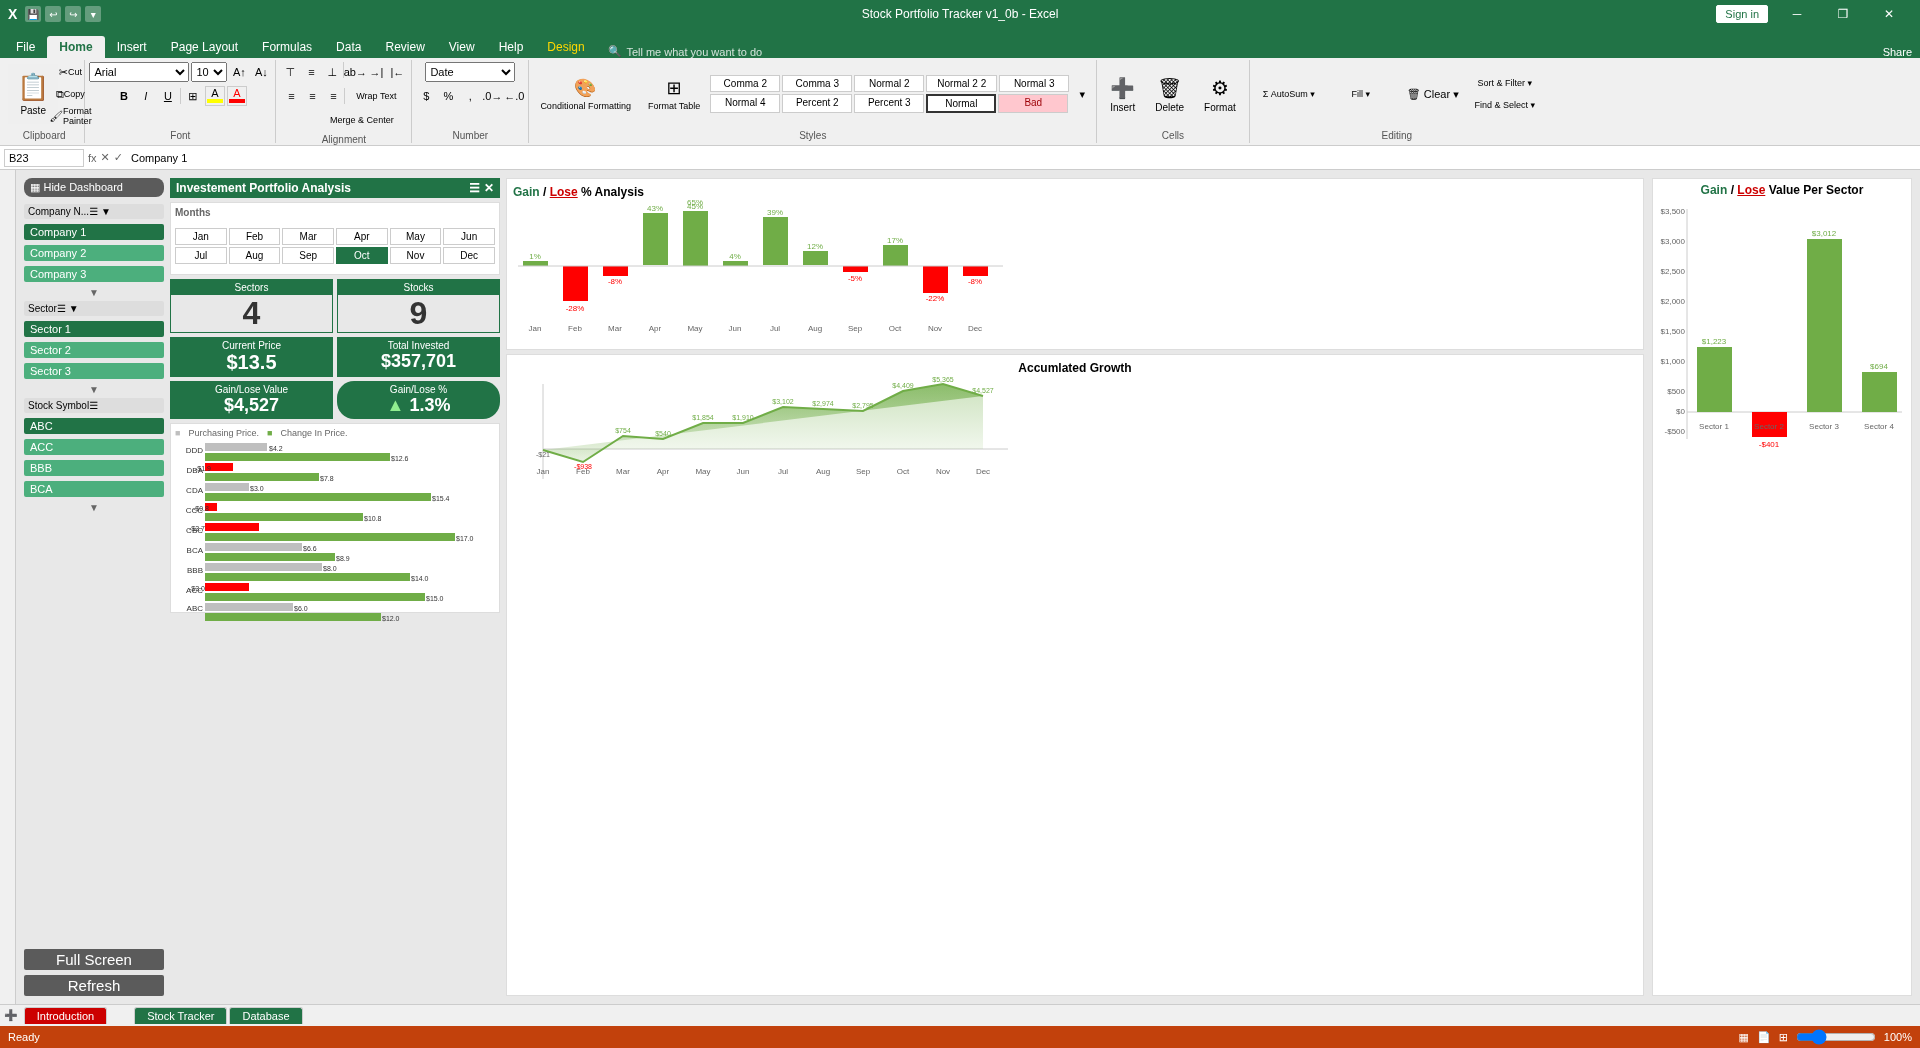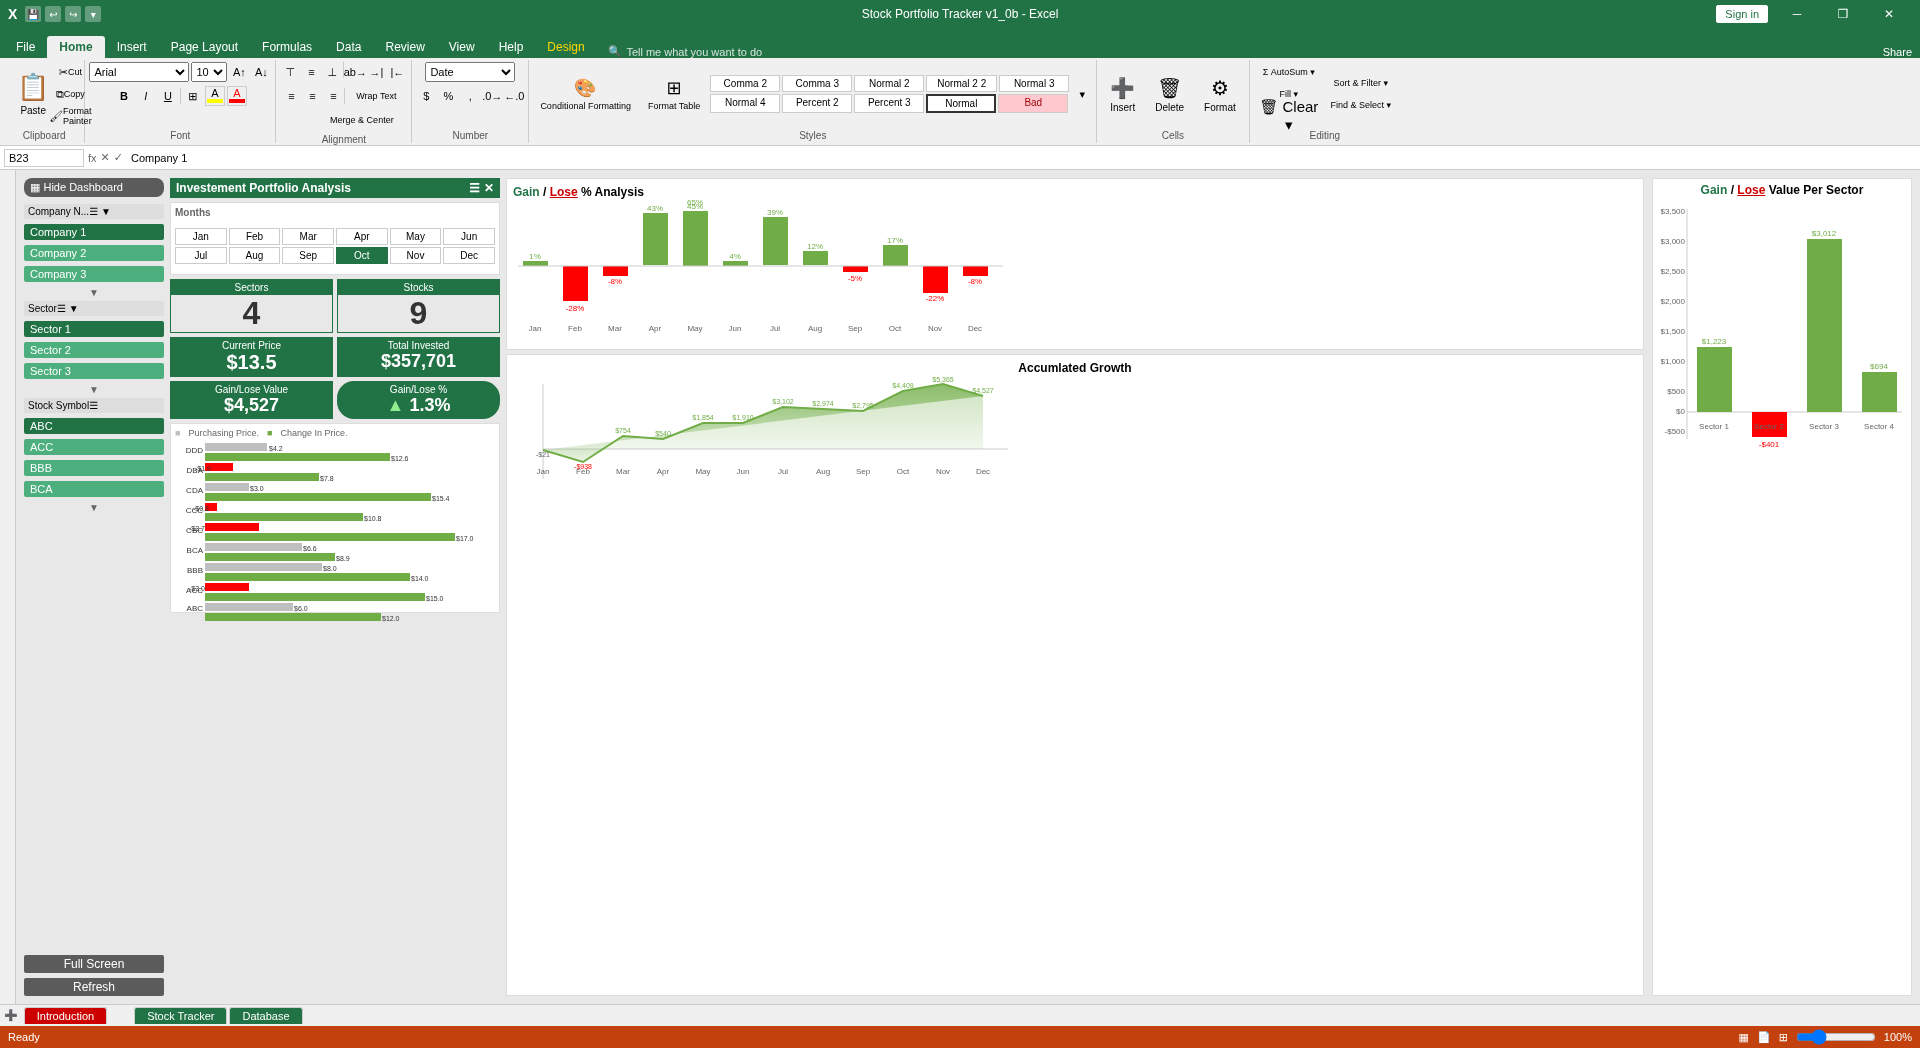--- a/index.html
+++ b/index.html
@@ -330,21 +330,21 @@
     .style-neutral { background: white; }
 
     
     .scroll-arrow { text-align: center; cursor: pointer; color: #666; font-size: 10px; }
 
     .full-screen-btn {
       background: #5b5b5b;
       color: white;
       padding: 2px 21px;
       border-radius: 2px;
-      font-size: 12px;
+      font-size: 15px;
       cursor: pointer;
       text-align: center;
     }
   </style>
 </head>
 <body>
 
 <div class="page-wrapper">
 
   <div class="title-bar">
@@ -513,24 +513,24 @@
         <div class="ribbon-large-btn" style="height:60px;min-width:40px;">
           <span style="font-size:20px;">⚙</span>
           <span style="font-size:10px;">Format</span>
         </div>
       </div>
       <div class="ribbon-group-label">Cells</div>
     </div>
 
     <div class="ribbon-section" style="flex-direction:column;min-width:130px;border-right:none;">
       <div style="display:flex;gap:2px;flex:1;align-items:center;flex-wrap:wrap;">
-        <div style="display:flex;flex-direction:column;gap:2px;">
+        <div style="display:flex;flex-direction:row;gap:2px;">
           <button class="ribbon-small-btn" style="width:70px;font-size:9px;">Σ AutoSum ▾</button>
           <button class="ribbon-small-btn" style="width:70px;font-size:9px;">Fill ▾</button>
-          <button class="ribbon-small-btn" style="width:70px;font-size:15px;">🗑 Clear ▾</button>
+          <button class="ribbon-small-btn" style="width:70px;font-size:11px;">🗑 Clear ▾</button>
         </div>
         <div style="display:flex;flex-direction:column;gap:2px;">
           <button class="ribbon-small-btn" style="width:70px;font-size:9px;">Sort &amp; Filter ▾</button>
           <button class="ribbon-small-btn" style="width:70px;font-size:9px;">Find &amp; Select ▾</button>
         </div>
       </div>
       <div class="ribbon-group-label">Editing</div>
     </div>
   </div>
 

